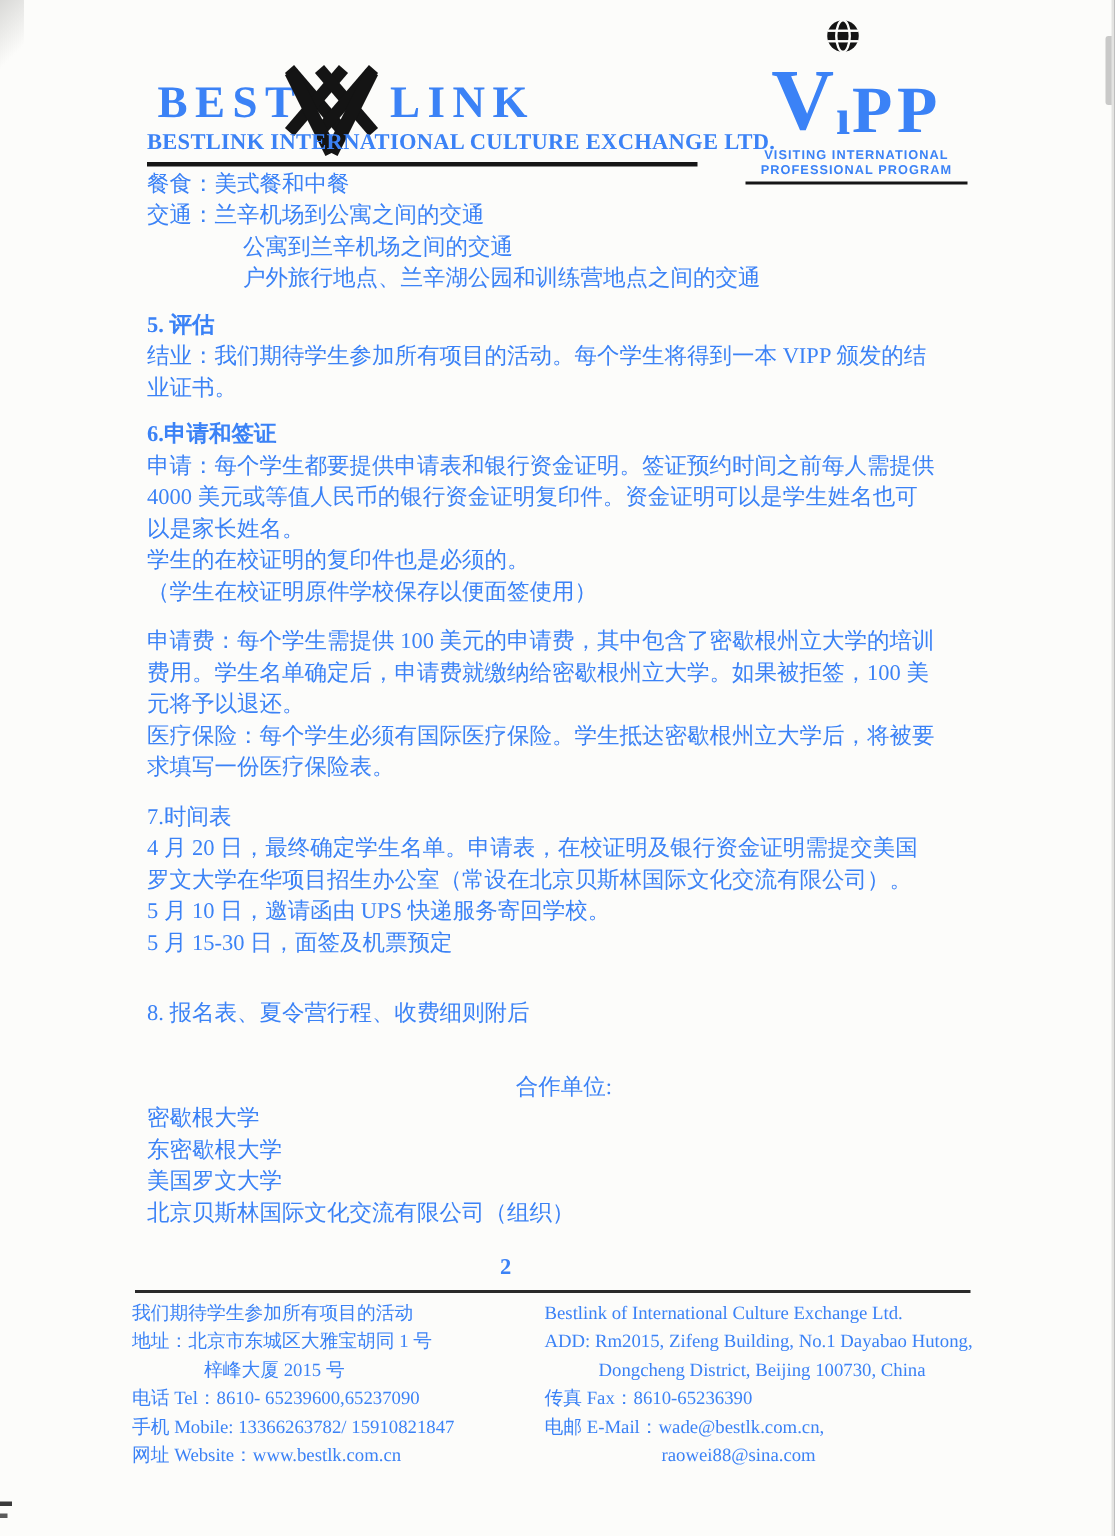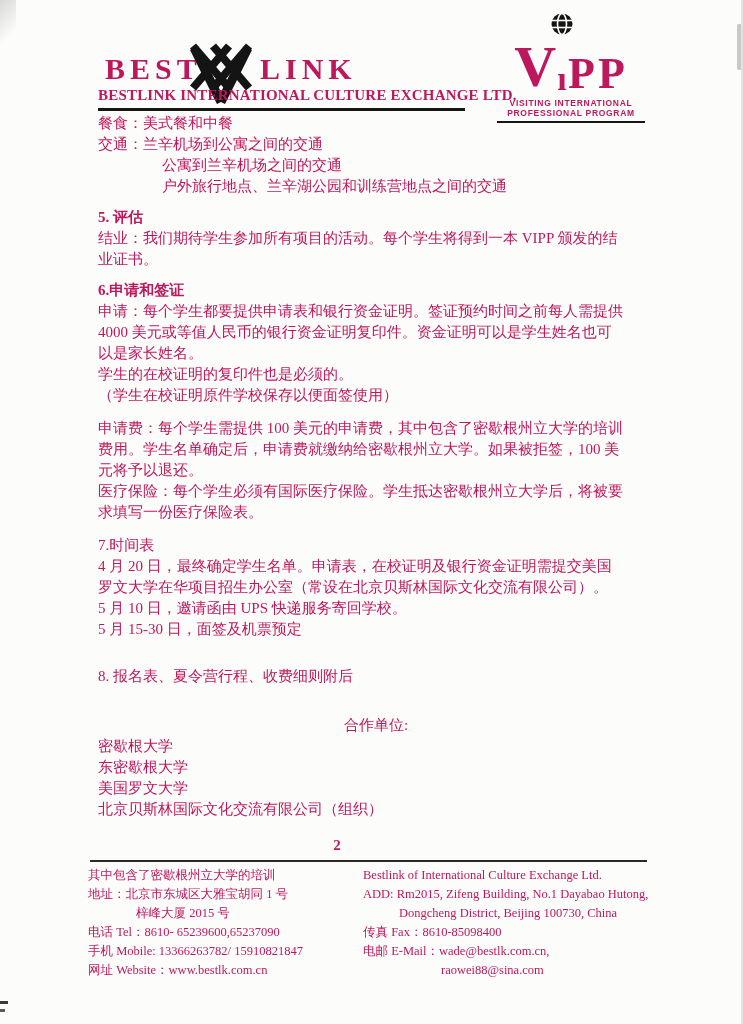--- a/index.html
+++ b/index.html
@@ -2,21 +2,21 @@
 <html><head>
 <meta charset="utf-8">
 <style>
   html,body { margin:0; padding:0; background:#888; }
   .page {
     position:relative;
     width:743px; height:1024px;
     margin:0 auto;
     background:#fcfcfa;
     font-family:"Liberation Serif","DejaVu Serif",serif;
-    color:#be185d;
+    color:#3b82f6;
     overflow:hidden;
   }
 
   
   .art-corner { position:absolute; left:0; top:0; width:16px; height:50px;
     background:linear-gradient(135deg,#c6c6c4 0%,rgba(252,252,250,0) 70%); opacity:.65; }
   .art-right { position:absolute; right:0; top:24px; width:6px; height:46px;
     background:#b4b4b2; opacity:.7; border-radius:2px; }
   .art-right-edge { position:absolute; right:0; top:0; width:2px; height:100%;
     background:#e3e3e1; }
@@ -152,30 +152,30 @@
     <div class="ln">密歇根大学</div>
     <div class="ln">东密歇根大学</div>
     <div class="ln">美国罗文大学</div>
     <div class="ln">北京贝斯林国际文化交流有限公司（组织）</div>
   </div>
 
   <div class="pagenum">2</div>
   <div class="footer-rule"></div>
   <div class="footer">
     <div class="f-left">
-      <div class="fl">其中包含了密歇根州立大学的培训</div>
+      <div class="fl">我们期待学生参加所有项目的活动</div>
       <div class="fl">地址：北京市东城区大雅宝胡同 1 号</div>
       <div class="fl fi-a">梓峰大厦 2015 号</div>
       <div class="fl">电话 Tel：8610- 65239600,65237090</div>
       <div class="fl">手机 Mobile: 13366263782/ 15910821847</div>
       <div class="fl">网址 Website：www.bestlk.com.cn</div>
     </div>
     <div class="f-right">
       <div class="fl">Bestlink of International Culture Exchange Ltd.</div>
       <div class="fl">ADD: Rm2015, Zifeng Building, No.1 Dayabao Hutong,</div>
       <div class="fl fi-b">Dongcheng District, Beijing 100730, China</div>
-      <div class="fl">传真 Fax：8610-85098400</div>
+      <div class="fl">传真 Fax：8610-65236390</div>
       <div class="fl">电邮 E-Mail：wade@bestlk.com.cn,</div>
       <div class="fl fi-c">raowei88@sina.com</div>
     </div>
   </div>
 
 </div>
 
 </body></html>

